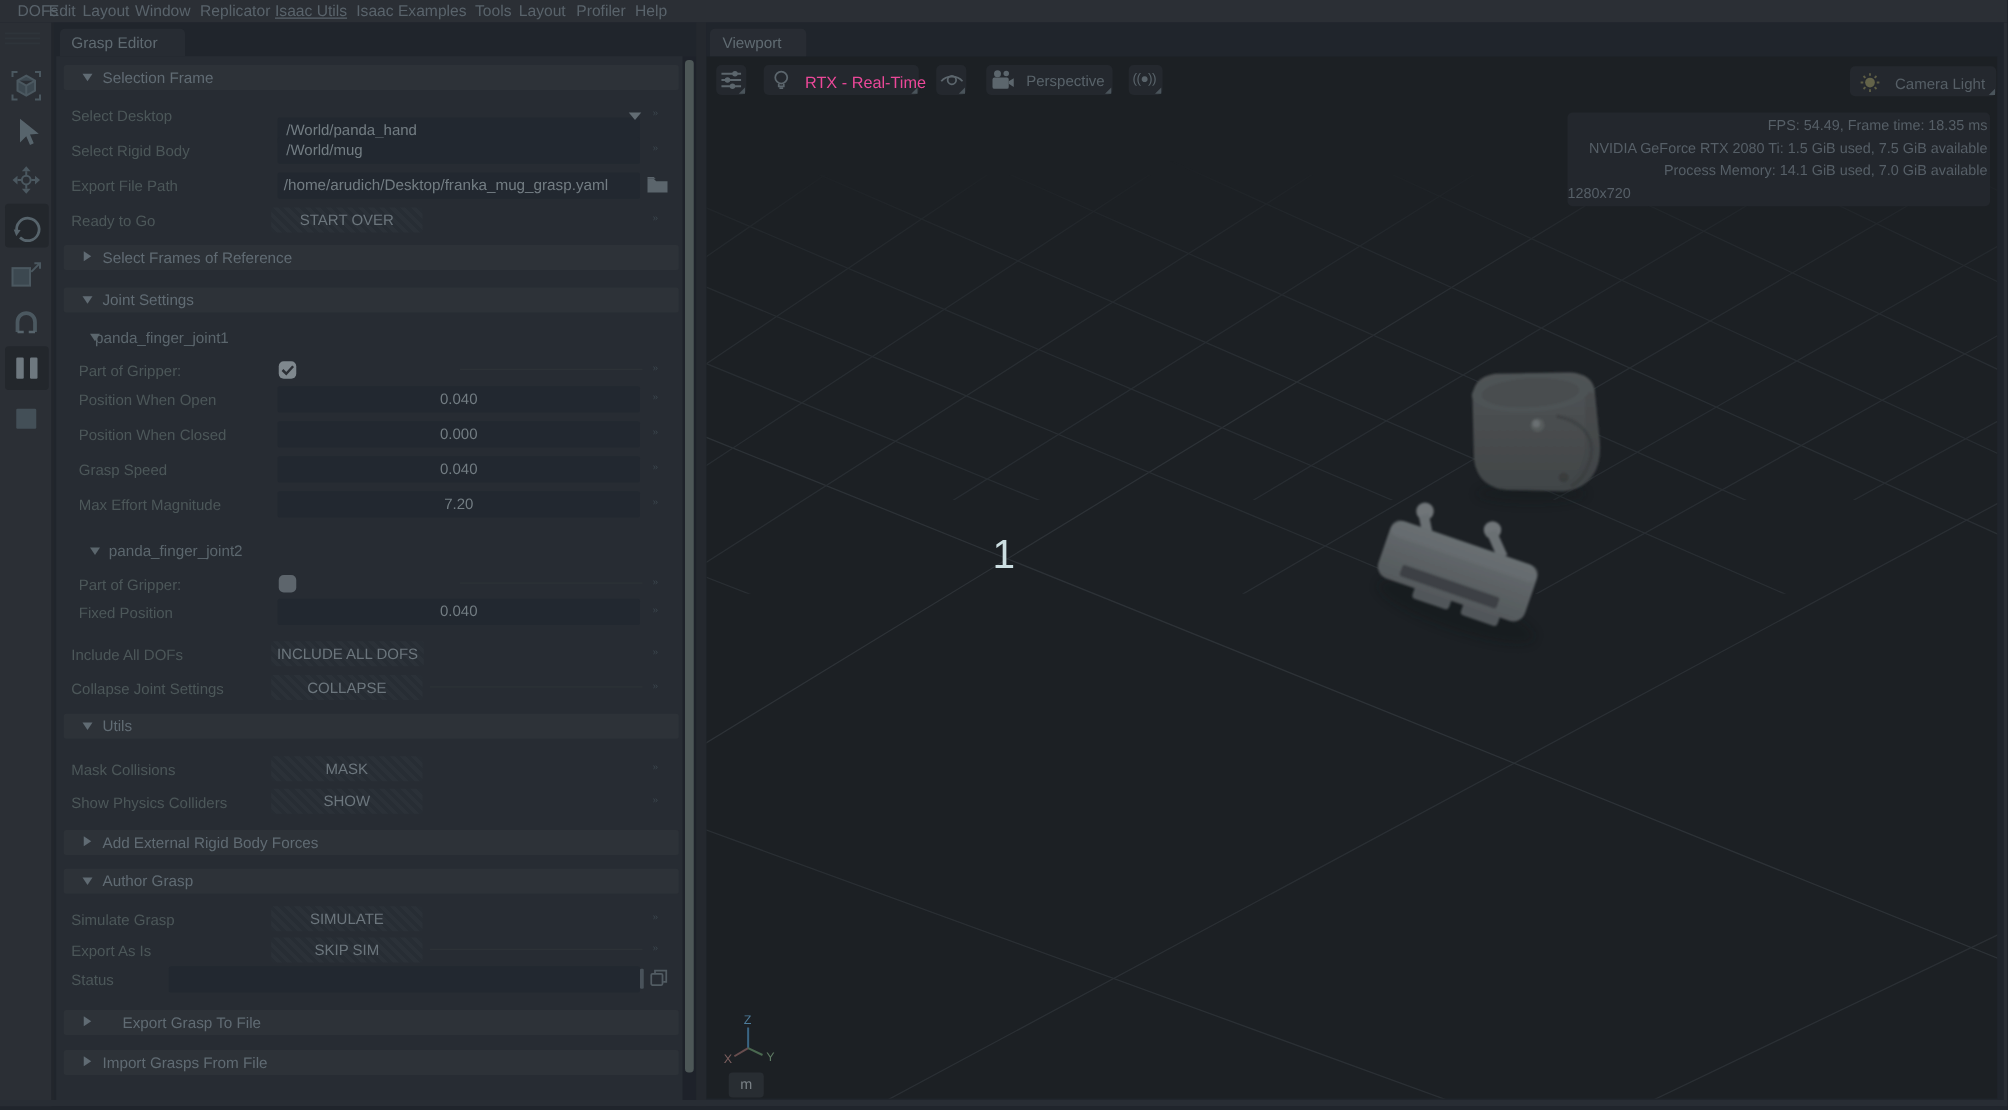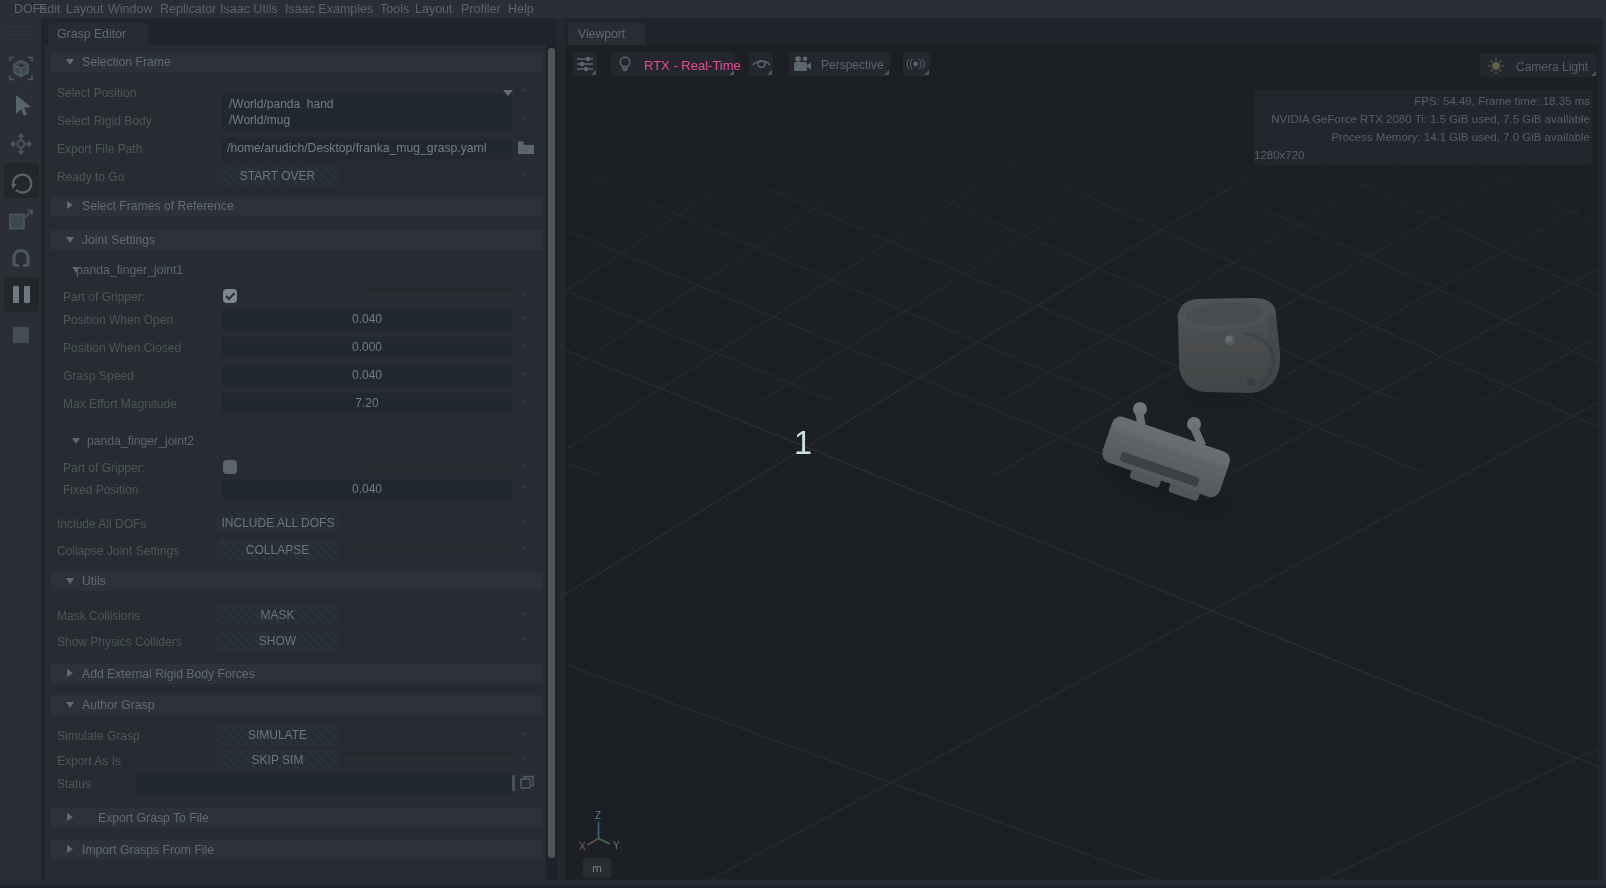--- a/index.html
+++ b/index.html
@@ -15,21 +15,21 @@
 .vbtn{position:absolute;top:7px;height:24px;background:#24282e;border-radius:4px;color:#5c666d;font-size:12.5px;}
 .vbtn:after{content:"";position:absolute;right:1px;bottom:1px;border-style:solid;border-width:0 0 5px 5px;border-color:transparent transparent #4a545b transparent;}
 </style></head>
 <body>
 <div class="abs" style="left:0;top:0;width:1606px;height:18px;background:#2b2f35;">
     <span class="abs" style="left:14px;top:0;height:18px;line-height:19px;font-size:12.5px;color:#59636b;">DOFs</span>
     <span class="abs" style="left:39px;top:0;height:18px;line-height:19px;font-size:12.5px;color:#59636b;">Edit</span>
     <span class="abs" style="left:66px;top:0;height:18px;line-height:19px;font-size:12.5px;color:#59636b;">Layout</span>
     <span class="abs" style="left:108px;top:0;height:18px;line-height:19px;font-size:12.5px;color:#59636b;">Window</span>
     <span class="abs" style="left:160px;top:0;height:18px;line-height:19px;font-size:12.5px;color:#59636b;">Replicator</span>
-    <span class="abs" style="left:220px;top:0;height:18px;line-height:19px;font-size:12.5px;color:#59636b;">Isaac Utils</span>
+    <span class="abs" style="left:220px;top:0;height:18px;line-height:19px;font-size:12.5px;color:#59636b;text-decoration:underline;">Isaac Utils</span>
     <span class="abs" style="left:285px;top:0;height:18px;line-height:19px;font-size:12.5px;color:#59636b;">Isaac Examples</span>
     <span class="abs" style="left:380px;top:0;height:18px;line-height:19px;font-size:12.5px;color:#59636b;">Tools</span>
     <span class="abs" style="left:415px;top:0;height:18px;line-height:19px;font-size:12.5px;color:#59636b;">Layout</span>
     <span class="abs" style="left:461px;top:0;height:18px;line-height:19px;font-size:12.5px;color:#59636b;">Profiler</span>
     <span class="abs" style="left:508px;top:0;height:18px;line-height:19px;font-size:12.5px;color:#59636b;">Help</span>
   </div>
 <div class="abs" style="left:0;top:18px;width:43px;height:870px;background:#2b2f35;border-right:2px solid #22262c;"></div>
 <svg class="abs" style="left:0;top:18px" width="43" height="870" viewBox="0 0 43 870">
     <rect x="4" y="8" width="28" height="1.5" fill="#2e343a"></rect>
     <rect x="4" y="12" width="28" height="1.5" fill="#2e343a"></rect>
@@ -63,21 +63,21 @@
     <rect x="13" y="309" width="16" height="16" rx="1" fill="#434f57"></rect>
   </svg>
 <div class="abs" style="left:43px;top:18px;width:514px;height:870px;background:#20252c;">
     <div class="abs" style="left:5px;top:5px;width:100px;height:22px;background:#272c33;border-radius:4px 4px 0 0;"></div>
     <span class="abs" style="left:14px;top:9px;font-size:12.3px;color:#5f6a71;">Grasp Editor</span>
     <div class="abs" style="left:2px;top:27px;width:512px;height:835px;background:#272c33;"></div>
   </div>
 <div class="hdr" style="top:52px;"></div>
 <div class="tri" style="left:66px;top:59px;border-left:4.5px solid transparent;border-right:4.5px solid transparent;border-top:6px solid #606b73;"></div>
 <span class="hdrt" style="left:82px;top:55px;">Selection Frame</span>
-<span class="lbl" style="left:57px;top:86px;">Select Position</span>
+<span class="lbl" style="left:57px;top:86px;">Select Desktop</span>
 <div class="fld" style="top:82px;padding-left:7px;margin-top:12px;">/World/panda_hand</div>
 <div class="tri" style="left:503px;top:90px;border-left:5px solid transparent;border-right:5px solid transparent;border-top:6px solid #626c73;"></div>
 <span class="ind" style="top:86px;">»</span>
 <span class="lbl" style="left:57px;top:114px;">Select Rigid Body</span>
 <div class="fld" style="top:110px;padding-left:7px;">/World/mug</div>
 <span class="ind" style="top:114px;">»</span>
 <span class="lbl" style="left:57px;top:142px;">Export File Path</span>
 <div class="fld" style="top:138px;padding-left:5px;font-size:12.2px;">/home/arudich/Desktop/franka_mug_grasp.yaml</div>
 <svg class="abs" style="left:517px;top:140px" width="18" height="16" viewBox="0 0 18 16">
     <path d="M1,3 h5 l2,2 h9 v9 h-16 z" fill="#5b656c"></path>

